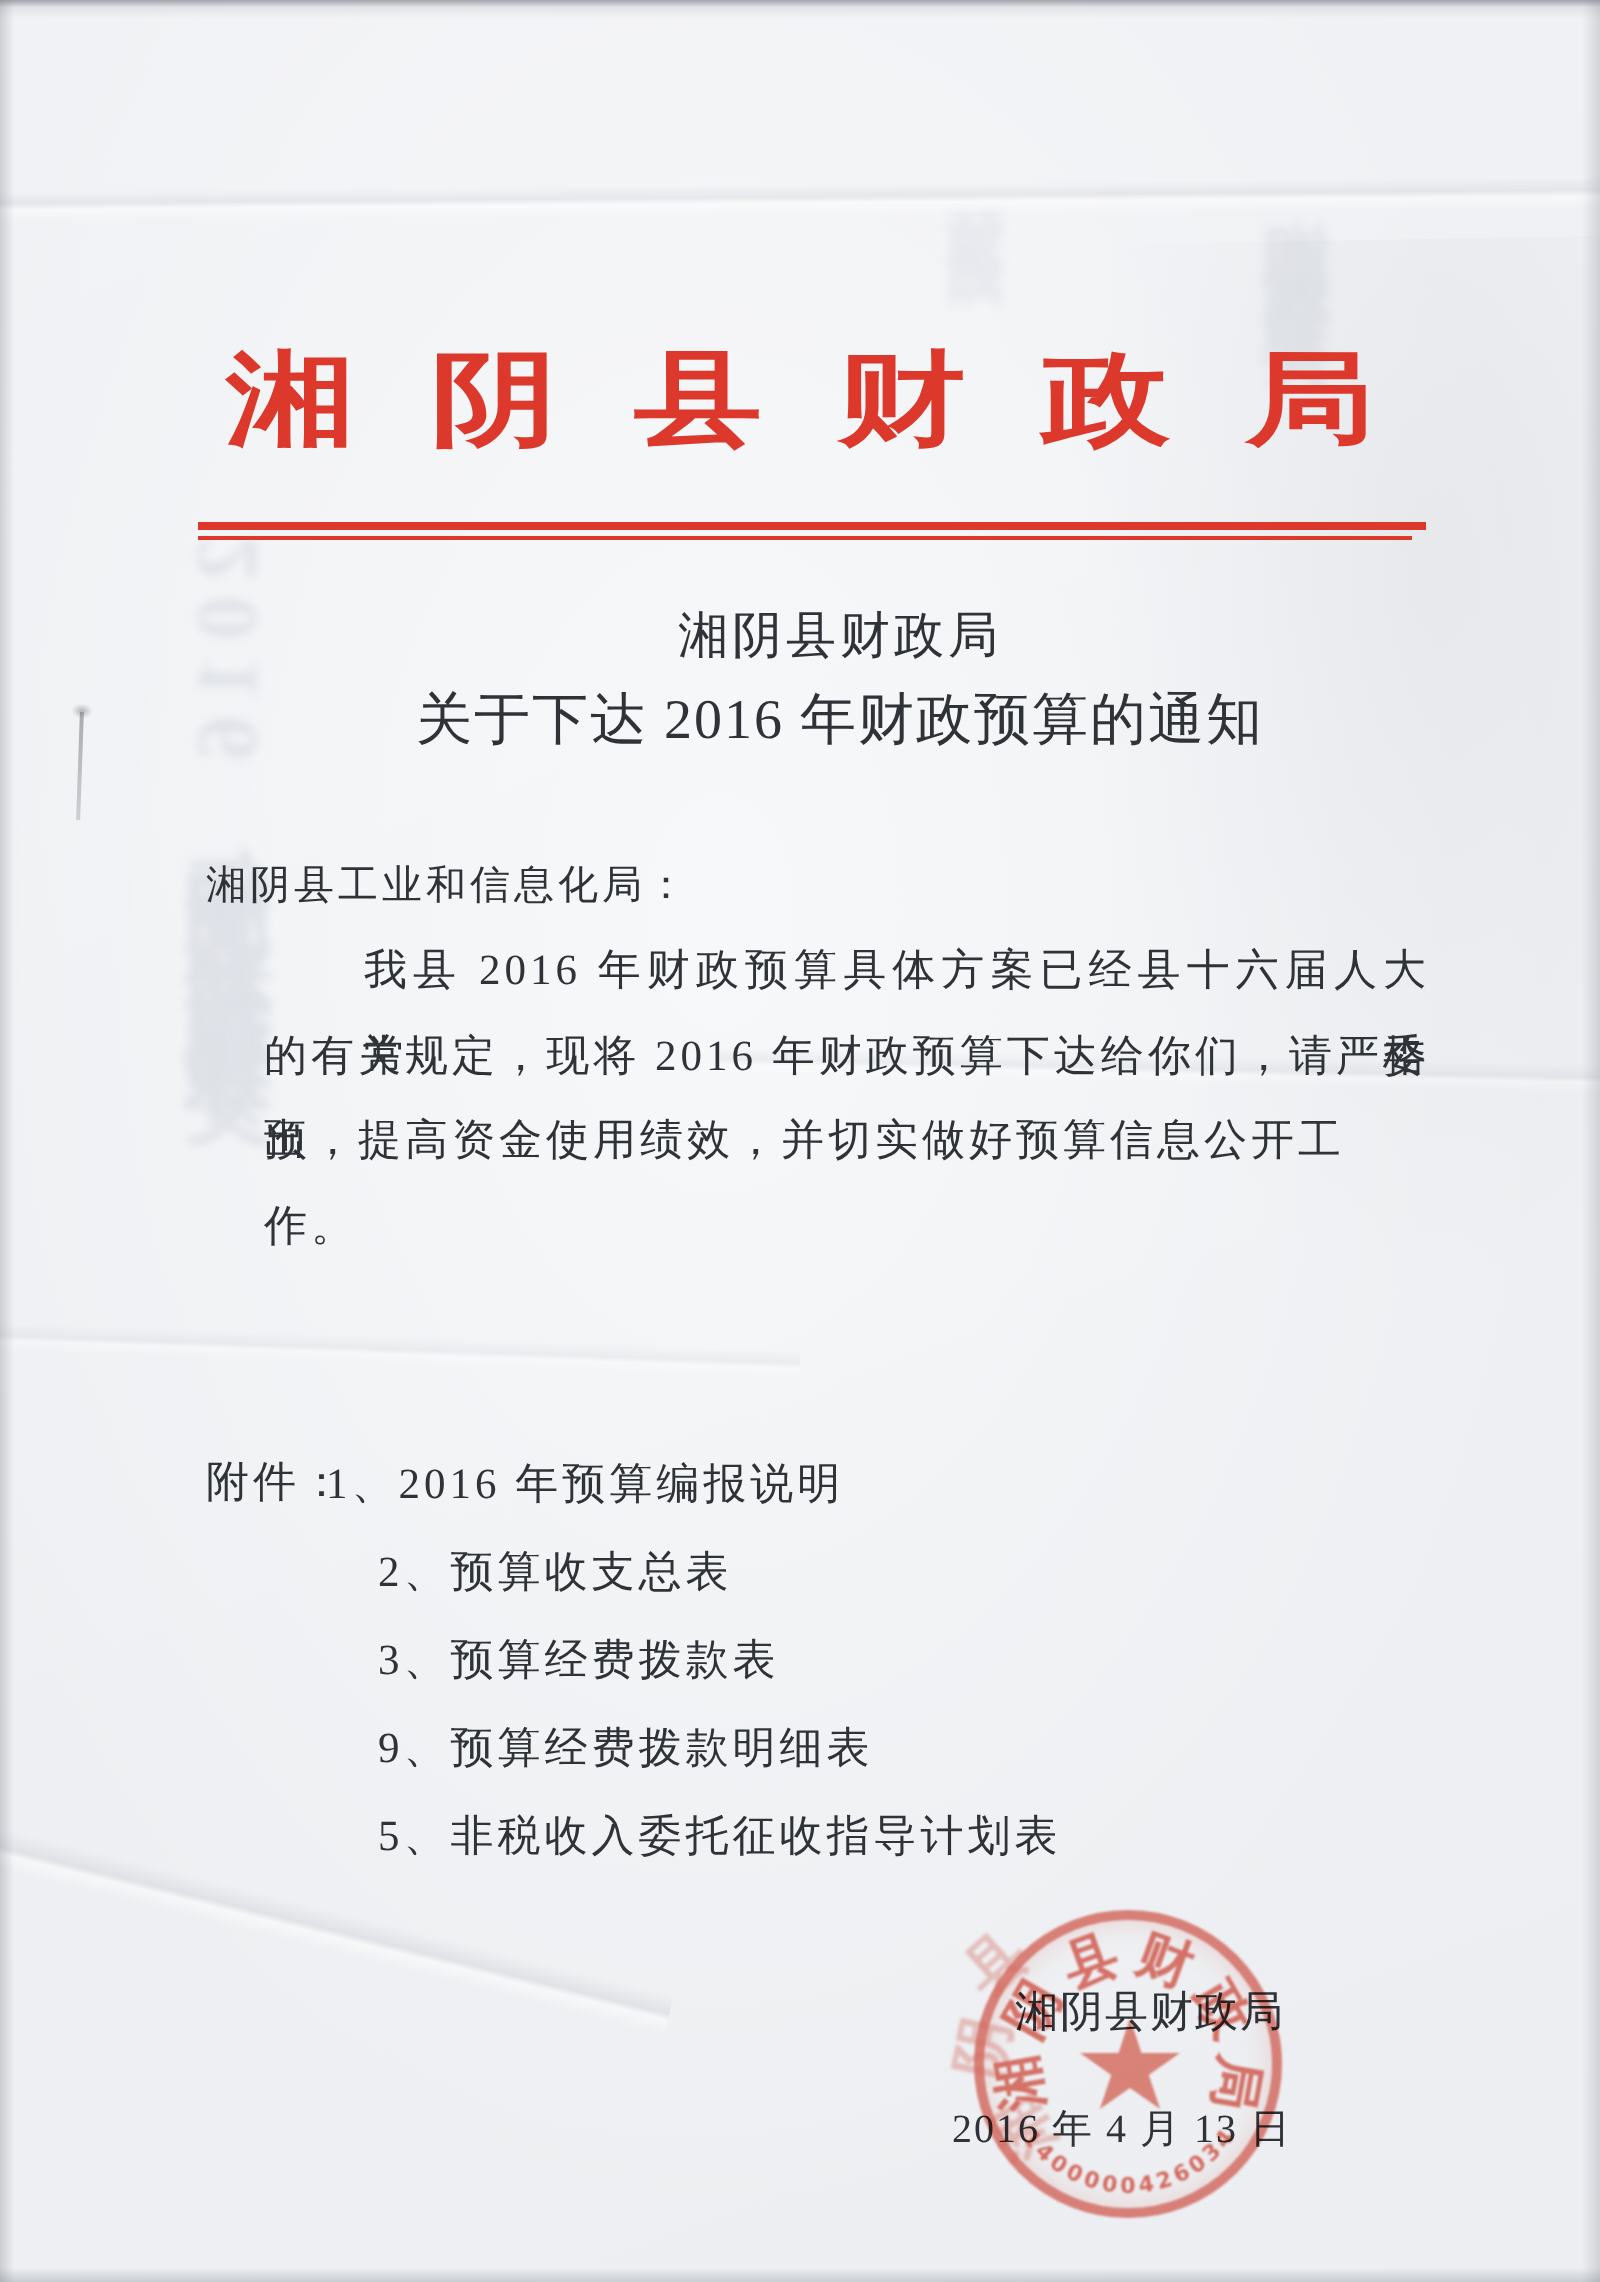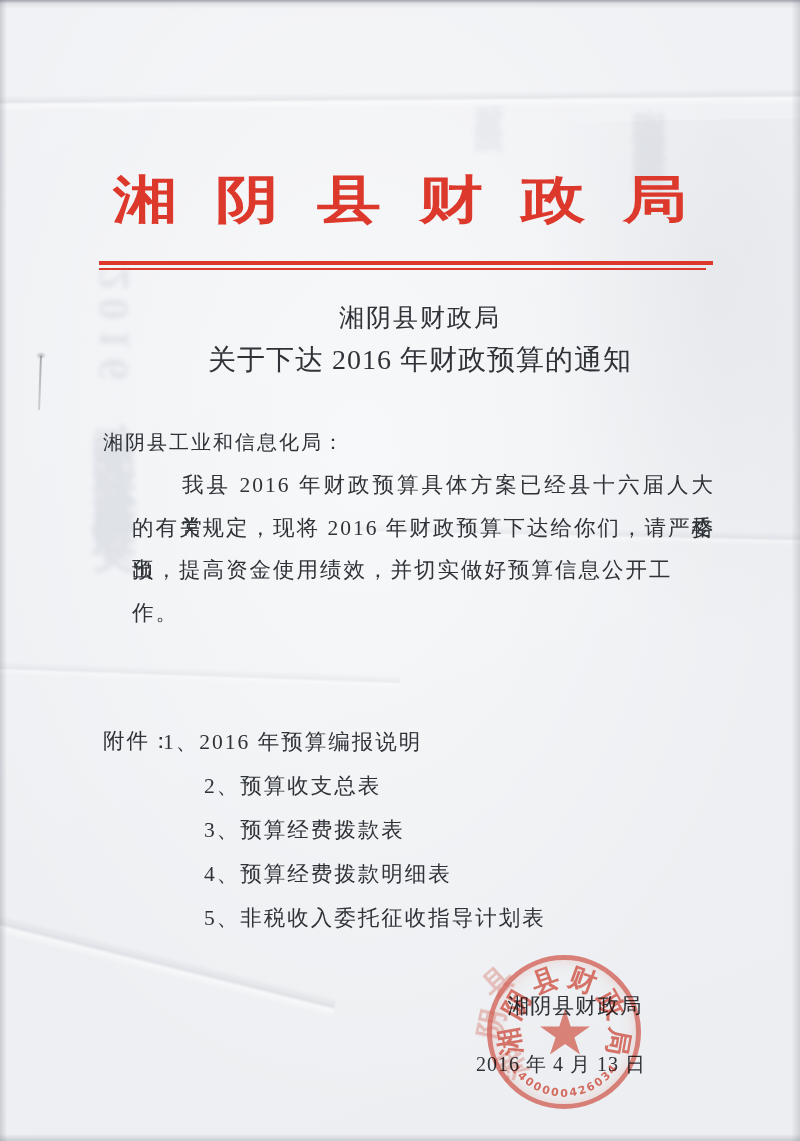--- a/index.html
+++ b/index.html
@@ -53,21 +53,21 @@
   .doc-title2{position:absolute;left:0;top:341px;width:840px;text-align:center;font-size:28px;letter-spacing:1px;}
   .recipient{position:absolute;left:103px;top:429px;font-size:20px;letter-spacing:2px;}
   .body-block{position:absolute;left:103px;top:464px;width:612px;font-size:21.5px;letter-spacing:2px;}
   .bline{height:42.5px;line-height:42.5px;text-align:justify;text-align-last:justify;margin-left:29px;}
   .bline.first{padding-left:50px;}
   .bline.last{text-align:left;text-align-last:left;}
   .attach-block{position:absolute;left:103px;top:720px;font-size:21.5px;letter-spacing:2px;font-family:Liberation Serif, serif;}
   .attach-label{position:absolute;left:0;top:0;line-height:43px;}
   .attach-items{margin-left:60px;}
   .attach-item{height:44px;line-height:44px;white-space:nowrap;}
-  .attach-item.shift{margin-left:41px;}
+  .attach-item.shift{margin-left:26px;}
   .signature{position:absolute;left:575px;top:991px;transform:translateX(-50%);
     font-size:21.5px;letter-spacing:1px;white-space:nowrap;z-index:3;}
   .docdate{position:absolute;left:561px;top:1035px;transform:translateX(-50%);
     font-size:20px;letter-spacing:1px;white-space:nowrap;z-index:3;margin-top:16px;}
   
   .seal{position:absolute;left:564px;top:1032px;width:0;height:0;z-index:4;
     mix-blend-mode:multiply;filter:blur(.4px);}
   .seal-ring{position:absolute;left:-77px;top:-77px;width:154px;height:154px;border-radius:50%;
     border:5px solid rgba(223,90,76,.72);box-sizing:border-box;
     box-shadow:inset 0 0 14px rgba(235,130,115,.25);}
@@ -116,21 +116,21 @@
       <div class="bline">的有关规定，现将 2016 年财政预算下达给你们，请严格预</div>
       <div class="bline last">出，提高资金使用绩效，并切实做好预算信息公开工作。</div>
     </div>
 
   <div class="attach-block">
     <div class="attach-label">附件：</div>
     <div class="attach-items" id="attach-items">
         <div class="attach-item">1、2016 年预算编报说明</div>
         <div class="attach-item shift">2、预算收支总表</div>
         <div class="attach-item shift">3、预算经费拨款表</div>
-        <div class="attach-item shift">4、预算经费拨款明细表</div>
+        <div class="attach-item shift">9、预算经费拨款明细表</div>
         <div class="attach-item shift">5、非税收入委托征收指导计划表</div>
       </div>
   </div>
 
   <div class="signature">湘阴县财政局</div>
   <div class="docdate">2016 年 4 月 13 日</div>
 
   <div class="seal" id="seal">
     <div class="seal-ring"></div>
     <div class="seal-star"></div>

